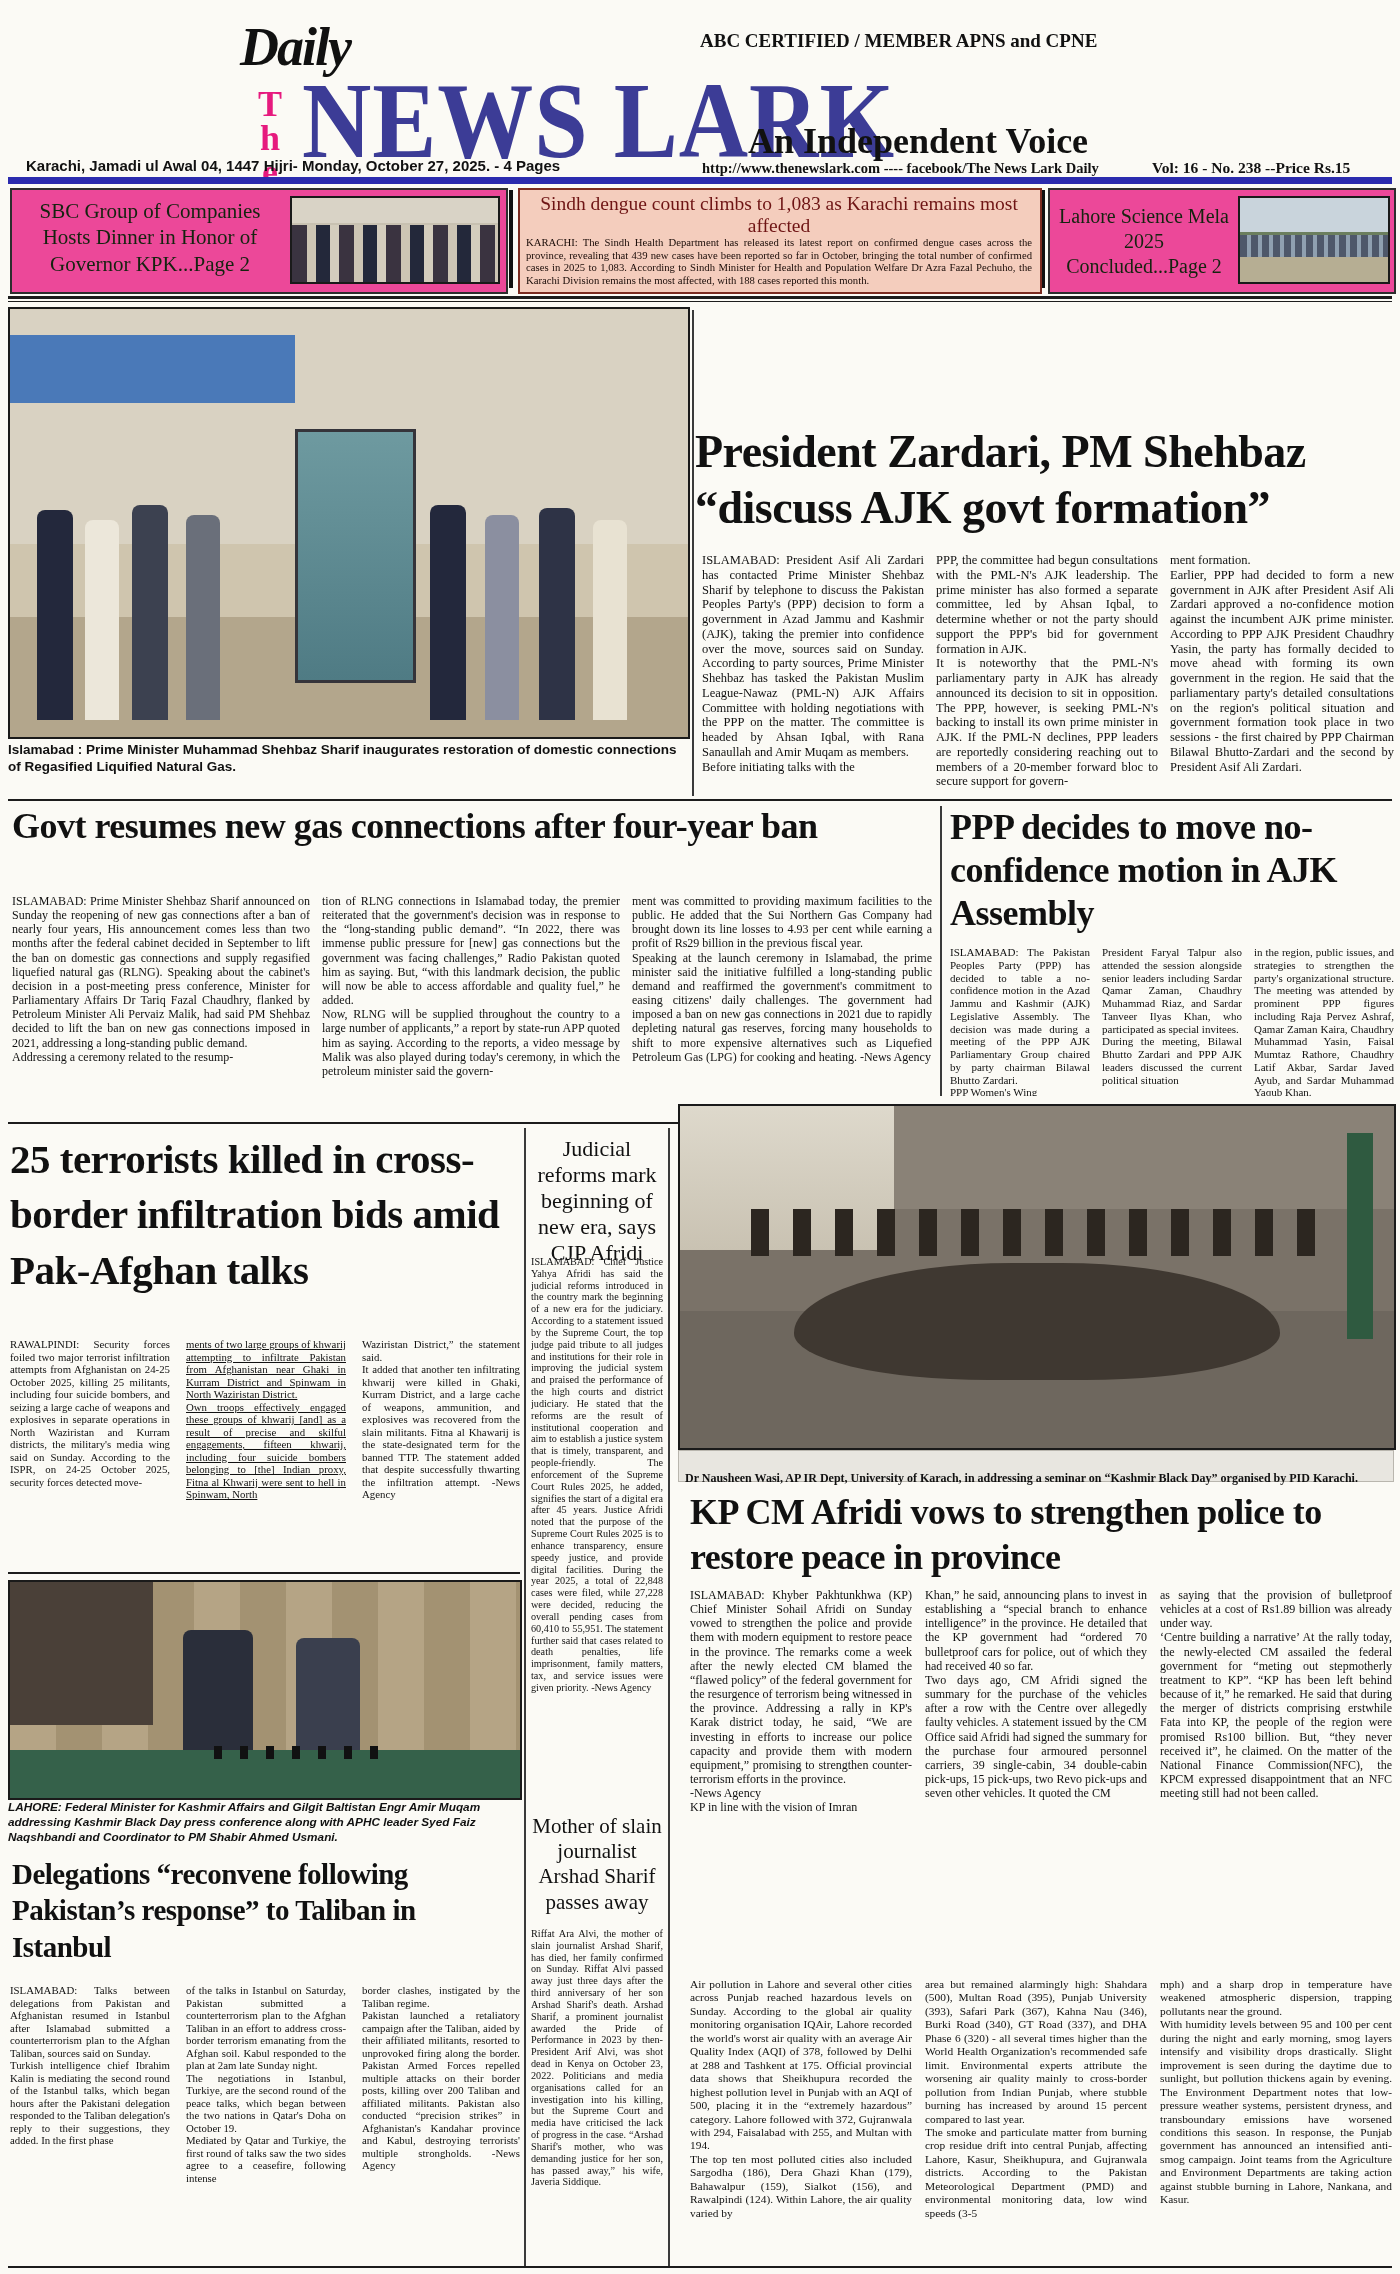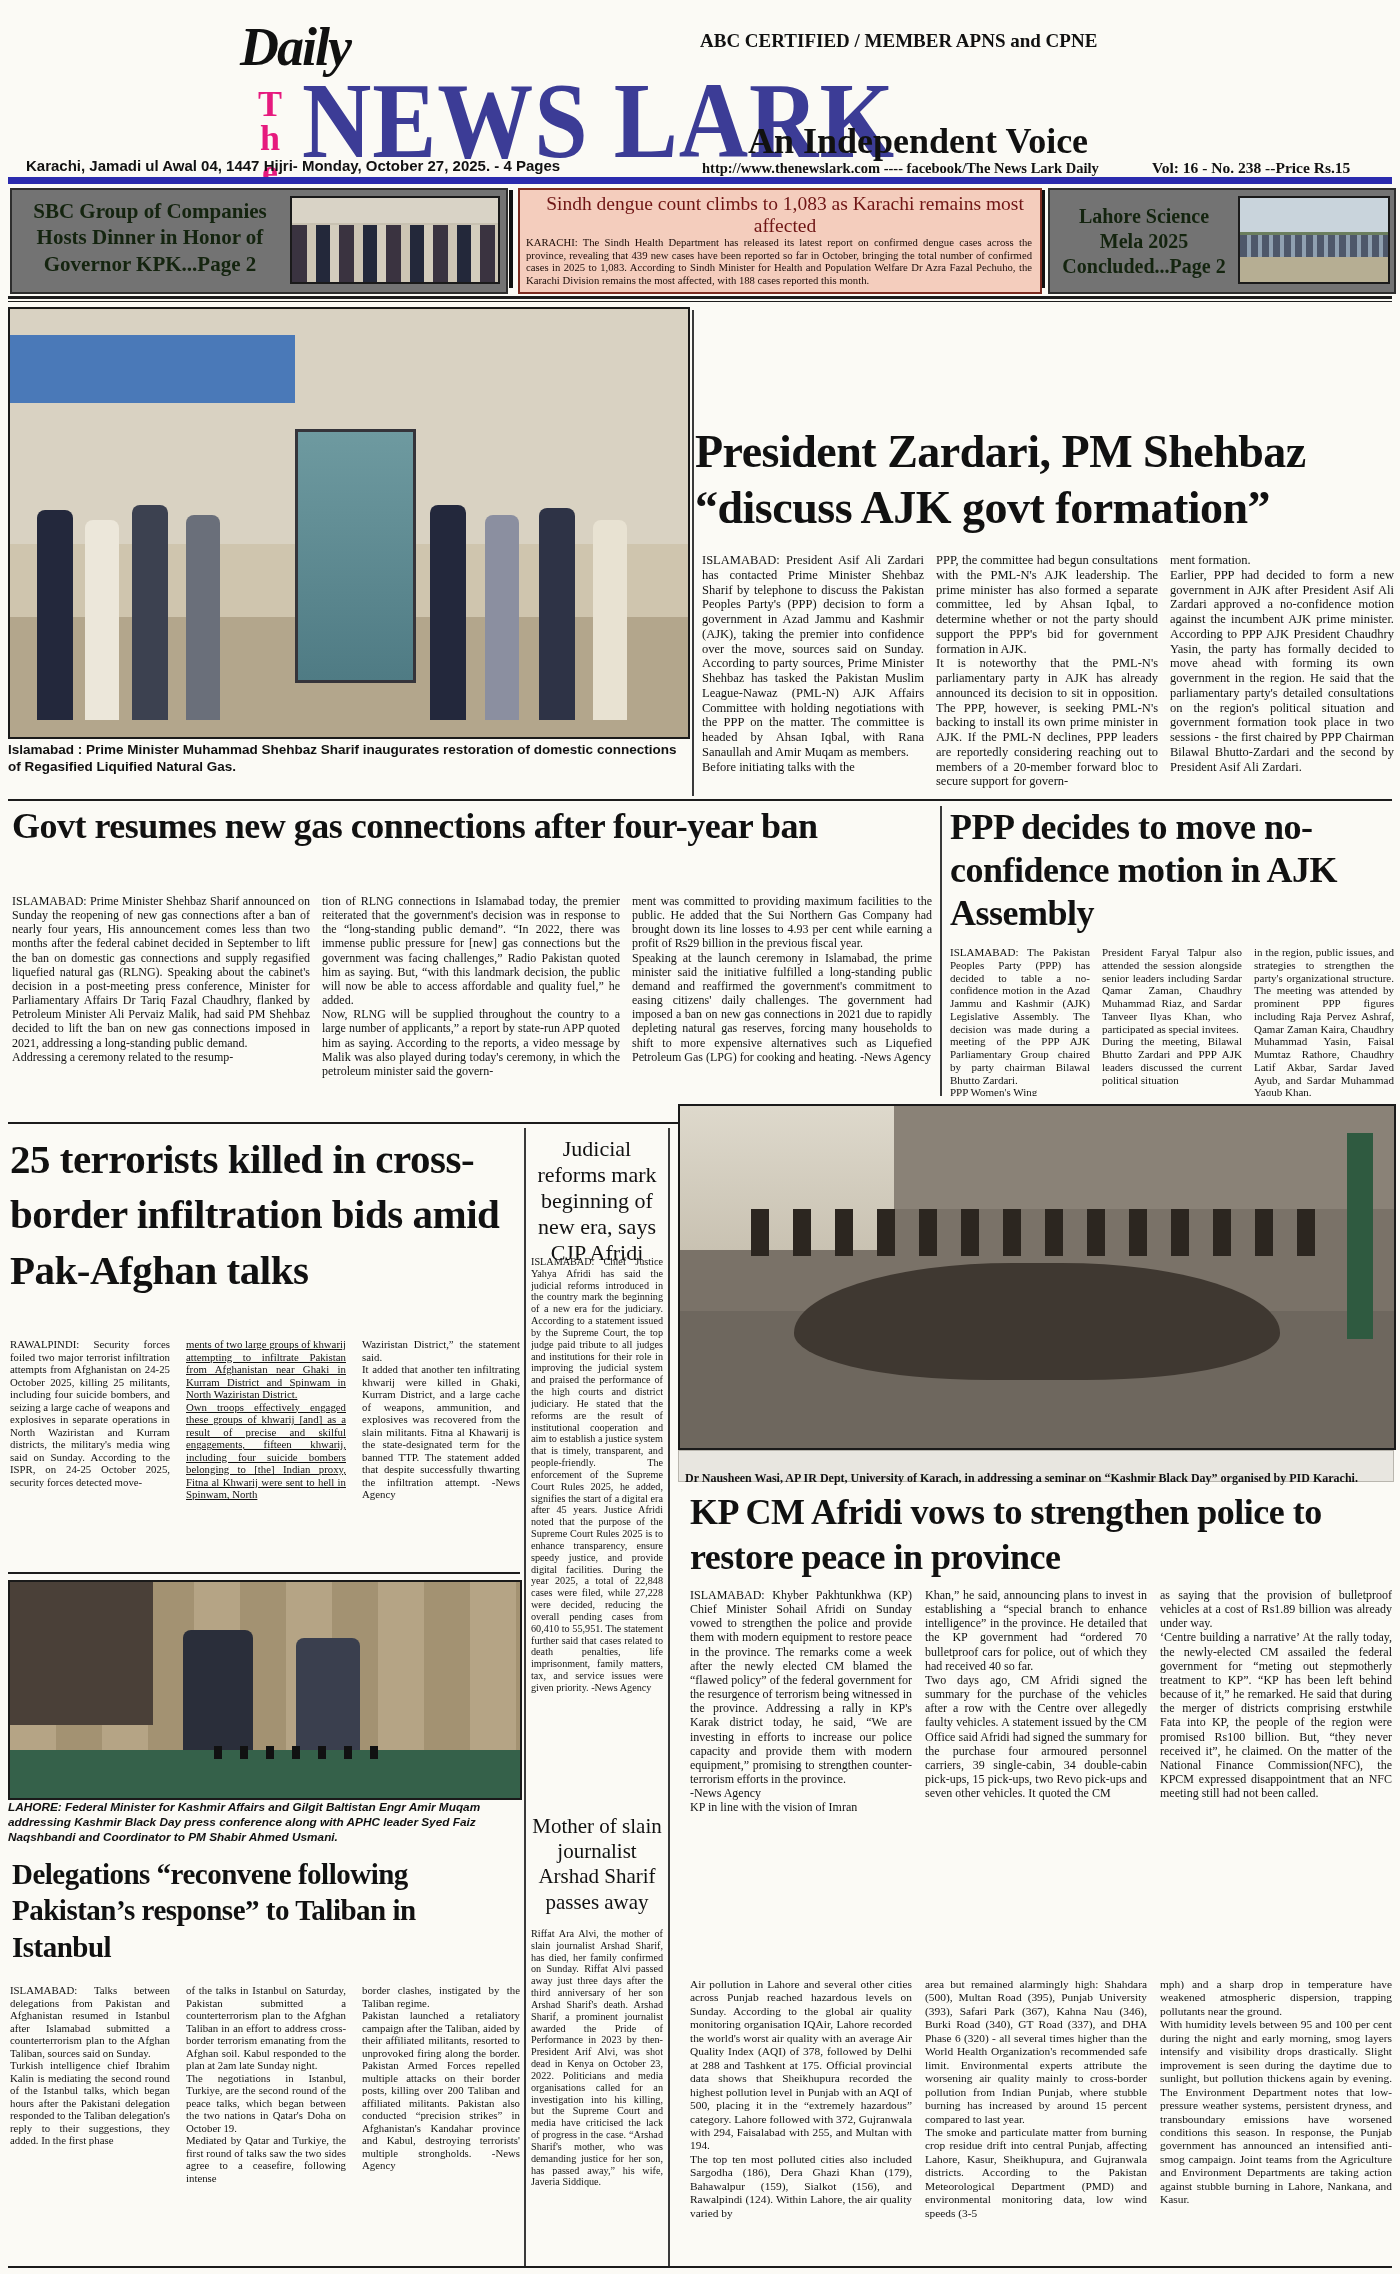--- a/index.html
+++ b/index.html
@@ -15,21 +15,21 @@
   .rule{background:#1c1c1c;}
   .vrule{background:#3a3a3a;}
   .photo{position:absolute;border:2px solid #1a1a1a;overflow:hidden;}
   .cap{font-weight:700;line-height:1.28;}
   
   .daily{font-size:54px;font-weight:700;font-style:italic;letter-spacing:-2px;}
   .the{color:#e61a7e;font-weight:700;font-size:36px;writing-mode:vertical-rl;text-orientation:upright;letter-spacing:-6px;line-height:1;}
   .nameplate{font-size:96px;font-weight:700;color:#3c3c96;letter-spacing:1px;transform:scaleY(1.12);transform-origin:top left;white-space:nowrap;}
   .bluebar{background:#2b2bae;}
   
-  .greenbox{background:#737373;border:2px solid #2e2e2e;font-weight:bold;}
+  .greenbox{background:#ec4899;border:2px solid #2e2e2e;}
   .salmonbox{background:#f4cdbd;border:2px solid #7b2b20;}
   .boxtitle{font-size:21px;line-height:1.25;color:#14240f;text-align:center;}
   .dengue-title{font-size:19.5px;line-height:1.15;color:#6e1414;text-align:center;}
   .dengue-body{font-size:10.7px;line-height:1.18;text-align:justify;color:#1a0c08;}
   .smallcol{line-height:1.16;}
   .figshape{position:absolute;}
   .person{position:absolute;border-radius:8px 8px 0 0;}
 </style>
 </head>
 <body>
@@ -47,21 +47,21 @@
   <div class="abs bluebar" style="left:8px;top:177px;width:1384px;height:7px;"></div>
 
   <div class="abs greenbox" style="left:10px;top:188px;width:494px;height:102px;">
     <div class="abs boxtitle ser" style="left:6px;top:8px;width:264px;">SBC Group of Companies Hosts Dinner in Honor of Governor KPK...Page 2</div>
     <div class="photo" style="left:278px;top:6px;width:206px;height:84px;background:linear-gradient(180deg,#d9d3c6 0 30%,#c8c1b1 30% 100%);">
       <div class="figshape" style="left:0;bottom:0;width:100%;height:68%;background:repeating-linear-gradient(90deg,#3a3340 0 15px,#cdc5b4 15px 24px,#23283a 24px 38px,#d4cdbd 38px 47px);"></div>
     </div>
   </div>
   <div class="abs" style="left:509px;top:190px;width:4px;height:98px;background:#111;"></div>
   <div class="abs salmonbox" style="left:518px;top:188px;width:520px;height:102px;">
-    <div class="abs dengue-title ser" style="left:16px;top:3px;width:498px;">Sindh dengue count climbs to 1,083 as Karachi remains most affected</div>
+    <div class="abs dengue-title ser" style="left:10px;top:3px;width:498px;">Sindh dengue count climbs to 1,083 as Karachi remains most affected</div>
     <div class="abs dengue-body ser" style="left:6px;top:46px;width:506px;height:54px;overflow:hidden;">KARACHI: The Sindh Health Department has released its latest report on confirmed dengue cases across the province, revealing that 439 new cases have been reported so far in October, bringing the total number of confirmed cases in 2025 to 1,083. According to Sindh Minister for Health and Population Welfare Dr Azra Fazal Pechuho, the Karachi Division remains the most affected, with 188 cases reported this month.</div>
   </div>
   <div class="abs" style="left:1042px;top:190px;width:3px;height:98px;background:#111;"></div>
   <div class="abs greenbox" style="left:1048px;top:188px;width:344px;height:102px;">
     <div class="abs boxtitle ser" style="left:6px;top:14px;width:176px;font-size:20px;">Lahore Science Mela 2025 Concluded...Page 2</div>
     <div class="photo" style="left:188px;top:6px;width:148px;height:84px;background:linear-gradient(180deg,#c9d4dc 0 40%,#6b7f5e 40% 55%,#b6ae93 55% 100%);">
       <div class="figshape" style="left:0;top:44%;width:100%;height:26%;background:repeating-linear-gradient(90deg,#4e586a 0 7px,#8fa0b0 7px 11px);"></div>
     </div>
   </div>
 

